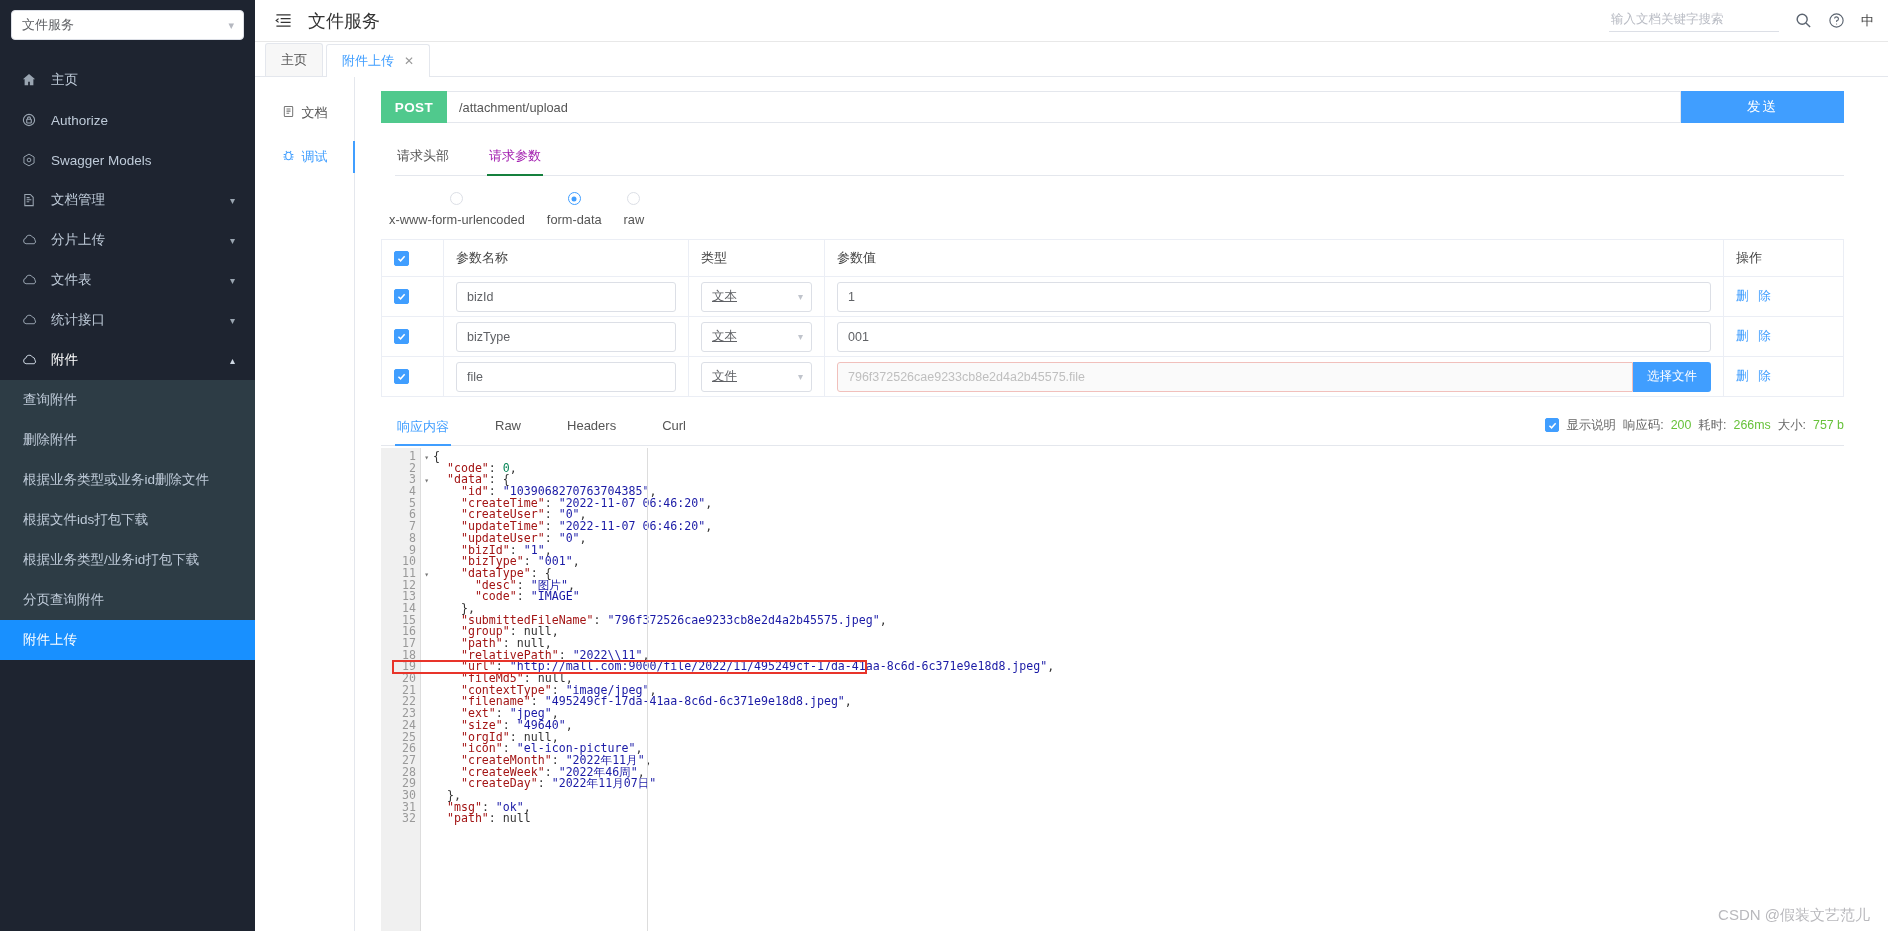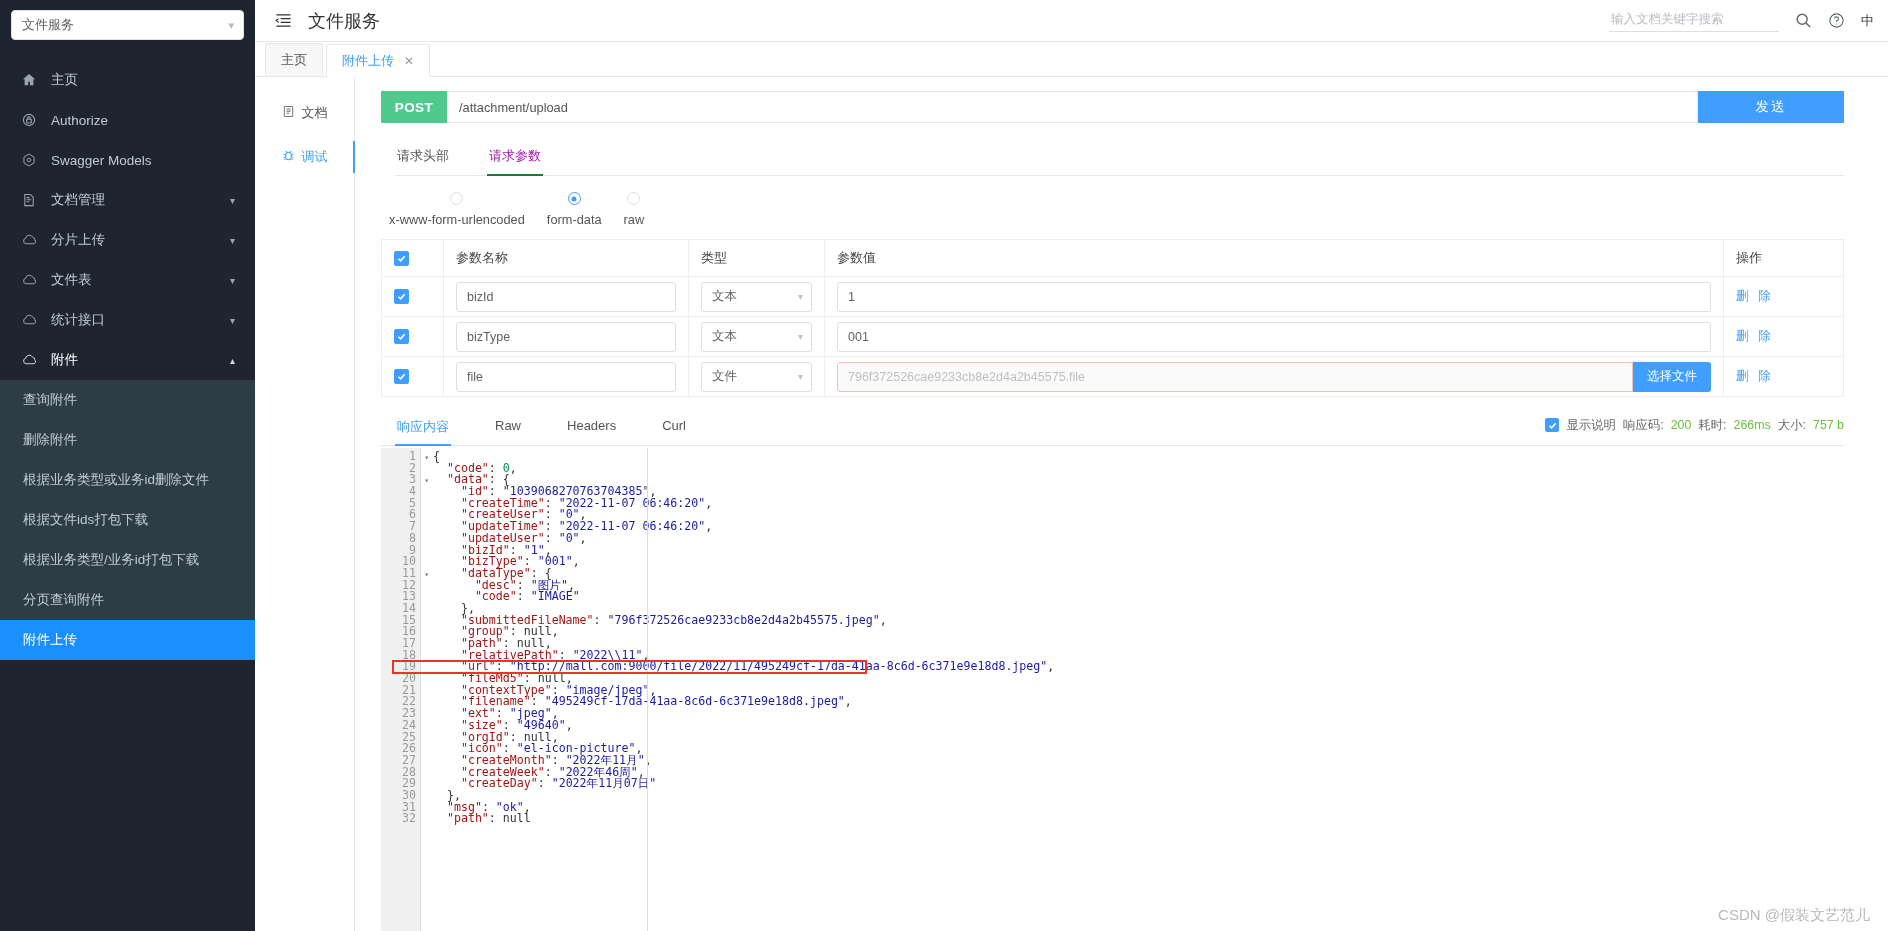--- a/index.html
+++ b/index.html
@@ -115,21 +115,21 @@
     width: 66px; background: #4ecb8d; background: #50c98d; color: #fff;
     display: flex; align-items: center; justify-content: center;
     font-size: 13.5px; font-weight: bold; letter-spacing: .4px;
   }
   .urlinput {
     flex: 1; border: 1px solid #e4e7ed; border-left: none;
     display: flex; align-items: center; padding: 0 12px;
     font-size: 12.8px; color: #555;
   }
   .sendbtn {
-    width: 146px; background: #3da8f5; background: #409eff; color: #fff;
+    width: 163px; background: #3da8f5; background: #409eff; color: #fff;
     display: flex; align-items: center; justify-content: center;
     font-size: 13.5px; cursor: pointer; letter-spacing: 2px;
   }
 
   .subtabs { display: flex; gap: 36px; margin: 16px 0 0 14px; border-bottom: 1px solid #e4e7ed; }
   .subtab {
     padding: 7px 2px 9px 2px; font-size: 13px; color: #555; cursor: pointer;
     position: relative; bottom: -1px;
   }
   .subtab.active { color: #a21caf; border-bottom: 2px solid #15803d; }
@@ -173,21 +173,21 @@
 
   .inp {
     width: 100%; height: 30px; border: 1px solid #dcdfe6; border-radius: 3px;
     display: flex; align-items: center; padding: 0 10px; font-size: 12.5px;
     color: #606266; background: #fff;
   }
   .inp.err { border-color: #f1c0bc; background: #fafafa; color: #bfbfbf; }
   .sel {
     width: 100%; height: 30px; border: 1px solid #dcdfe6; border-radius: 3px;
     display: flex; align-items: center; padding: 0 22px 0 10px;
-    font-size: 12.5px; color: #606266; position: relative; background: #fff;
+    font-size: 12.5px; color: #606266; position: relative; background: #fff; text-decoration: underline;
   }
   .sel .cv { position: absolute; right: 8px; color: #c0c4cc; font-size: 10px; }
   .filecell { display: flex; align-items: center; }
   .filecell .inp { flex: 1; border-radius: 3px 0 0 3px; }
   .choose {
     background: #409eff; color: #fff; height: 30px; padding: 0 14px;
     display: flex; align-items: center; font-size: 12.5px; cursor: pointer;
     border-radius: 0 3px 3px 0; white-space: nowrap;
   }
   .del { color: #409eff; cursor: pointer; letter-spacing: 3px; font-size: 12.8px; }

